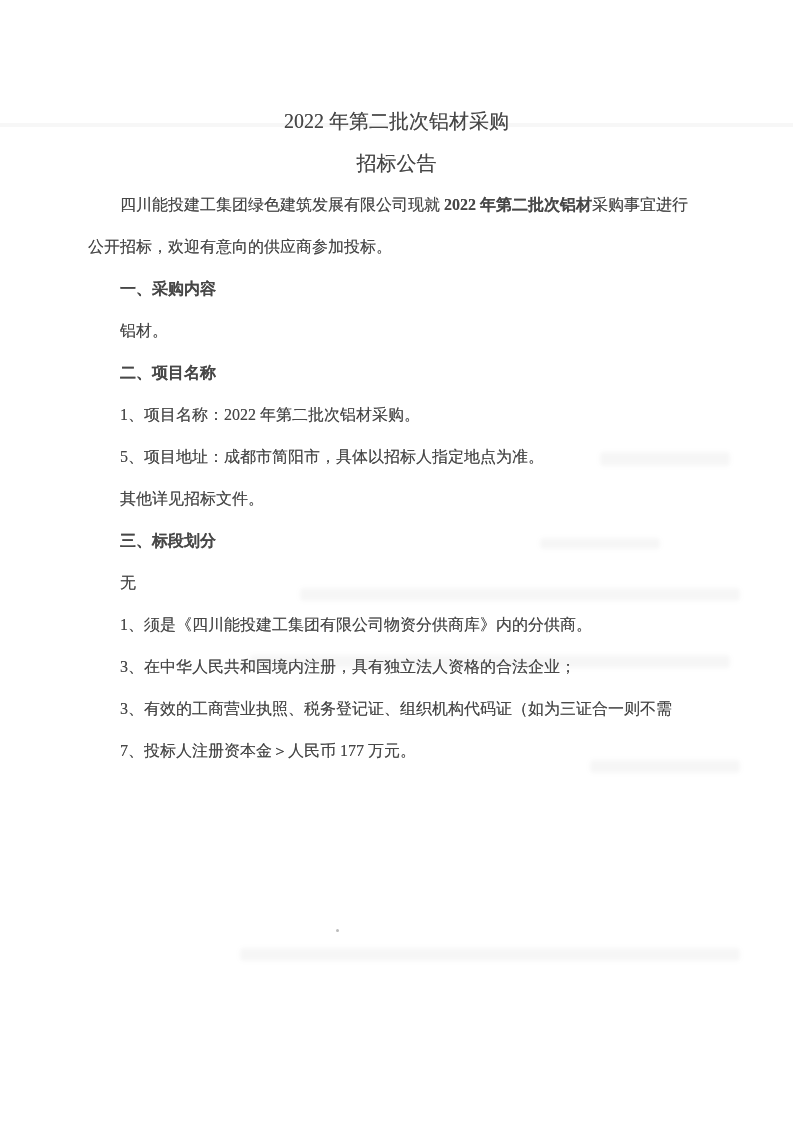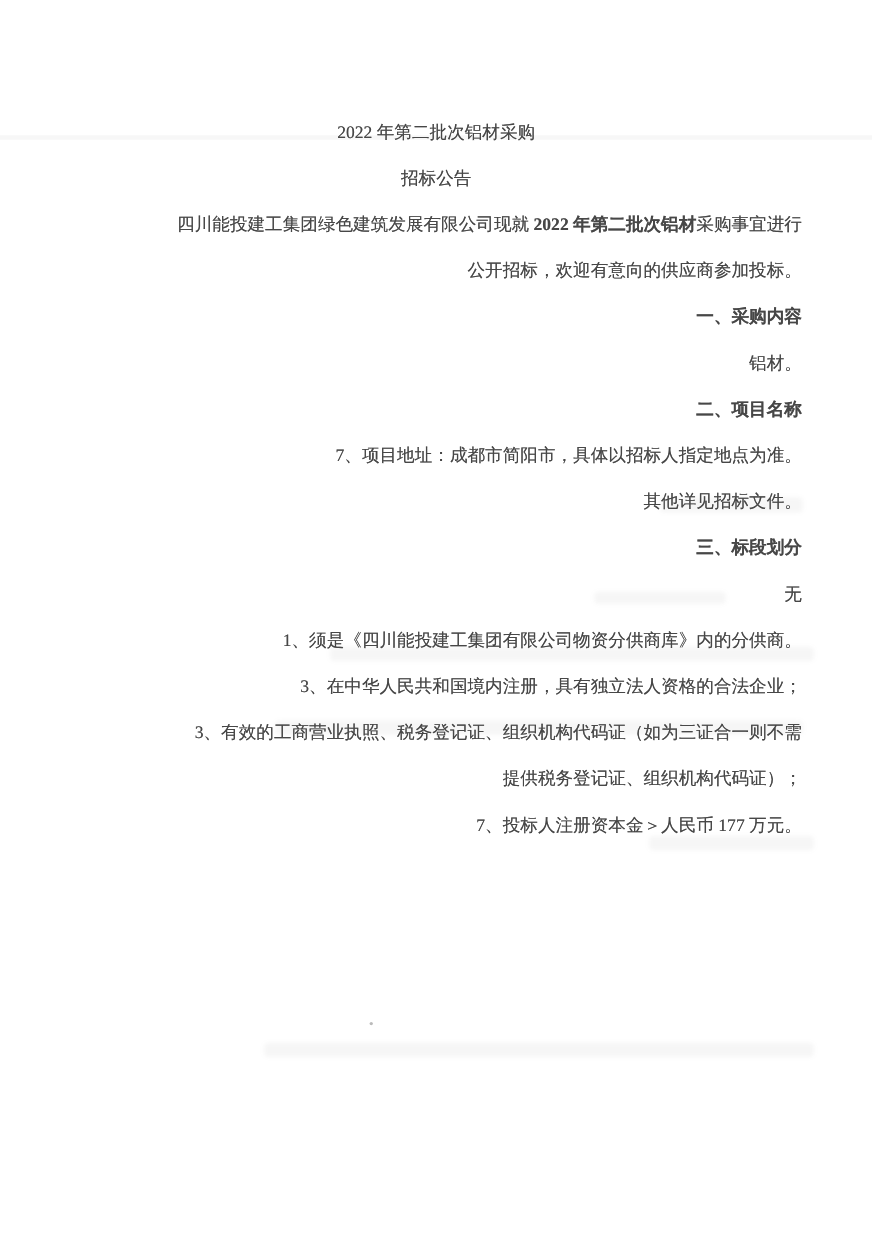--- a/index.html
+++ b/index.html
@@ -22,32 +22,31 @@
     position: absolute;
     top: 100px;
     left: 0;
     width: 793px;
   }
   .line {
     height: 42px;
     line-height: 42px;
     font-size: 16px;
     padding-left: 88px;
-    padding-right: 64px;
+    padding-right: 90px;
     white-space: nowrap;
     text-shadow: 0 0 0.5px rgba(70,70,70,0.65);
-    text-align: right;
   }
   .line.center {
     padding-left: 0;
     padding-right: 0;
     text-align: center;
   }
   .line.title-line, .line.subtitle-line {
-    font-size: 16px;
+    font-size: 20px;
   }
   .line.indent {
     padding-left: 120px;
   }
   .line.heading {
     font-weight: bold;
   }
   .seg.bold {
     font-weight: bold;
   }
@@ -98,25 +97,25 @@
 
   <div class="content">
     <div class="line title-line center">2022 年第二批次铝材采购</div>
     <div class="line subtitle-line center">招标公告</div>
     <div id="lines">
         <div class="line body indent"><span class="seg">四川能投建工集团绿色建筑发展有限公司现就 </span><span class="seg bold">2022 年第二批次铝材</span><span class="seg">采购事宜进行</span></div>
         <div class="line body"><span class="seg">公开招标，欢迎有意向的供应商参加投标。</span></div>
         <div class="line heading indent"><span class="seg bold">一、采购内容</span></div>
         <div class="line body indent"><span class="seg">铝材。</span></div>
         <div class="line heading indent"><span class="seg bold">二、项目名称</span></div>
-        <div class="line body indent"><span class="seg">7、项目地址：成都市简阳市，具体以招标人指定地点为准。</span></div>
+        <div class="line body indent"><span class="seg">1、项目名称：2022 年第二批次铝材采购。</span></div>
+        <div class="line body indent"><span class="seg">5、项目地址：成都市简阳市，具体以招标人指定地点为准。</span></div>
         <div class="line body indent"><span class="seg">其他详见招标文件。</span></div>
         <div class="line heading indent"><span class="seg bold">三、标段划分</span></div>
         <div class="line body indent"><span class="seg">无</span></div>
         <div class="line body indent"><span class="seg">1、须是《四川能投建工集团有限公司物资分供商库》内的分供商。</span></div>
         <div class="line body indent"><span class="seg">3、在中华人民共和国境内注册，具有独立法人资格的合法企业；</span></div>
         <div class="line body indent"><span class="seg">3、有效的工商营业执照、税务登记证、组织机构代码证（如为三证合一则不需</span></div>
-        <div class="line body"><span class="seg">提供税务登记证、组织机构代码证）；</span></div>
         <div class="line body indent"><span class="seg">7、投标人注册资本金＞人民币 177 万元。</span></div>
       </div>
   </div>
 
 </div>
 
 </body></html>

